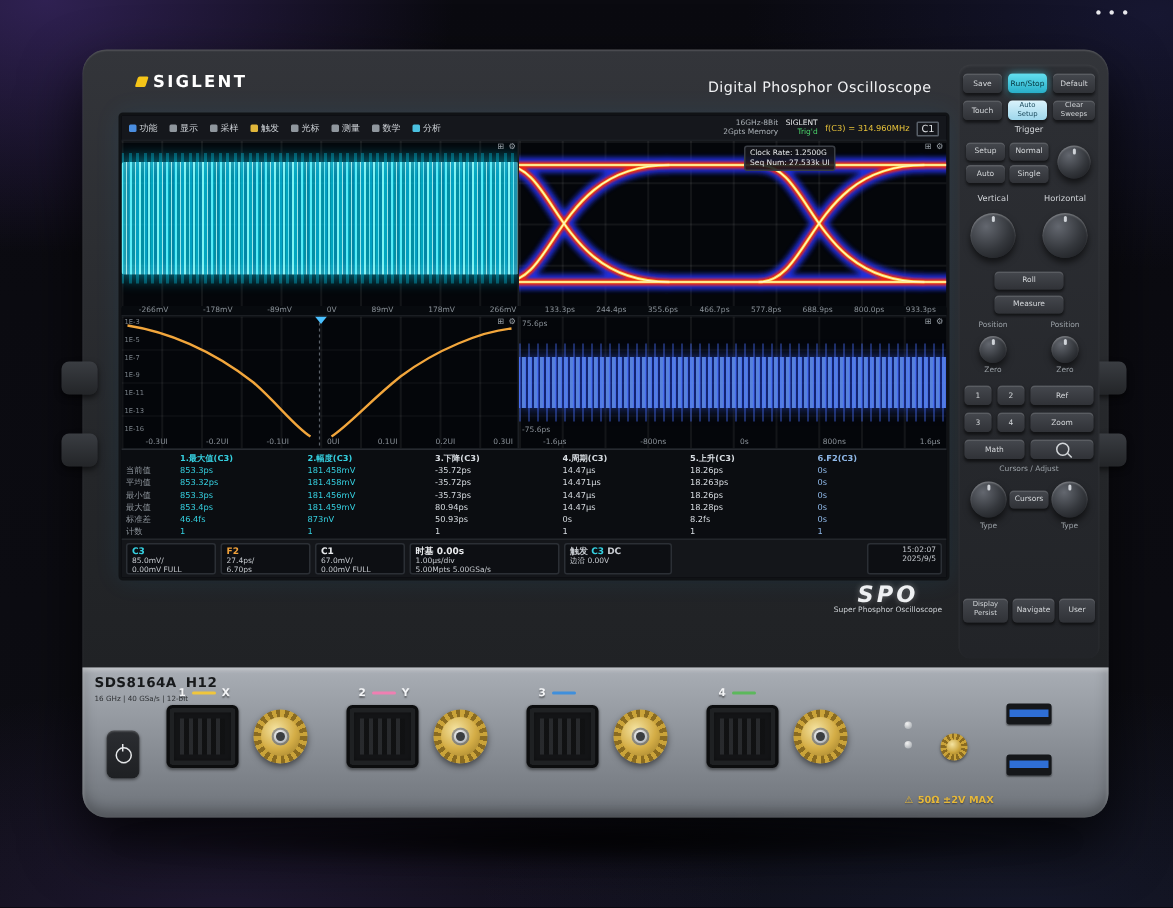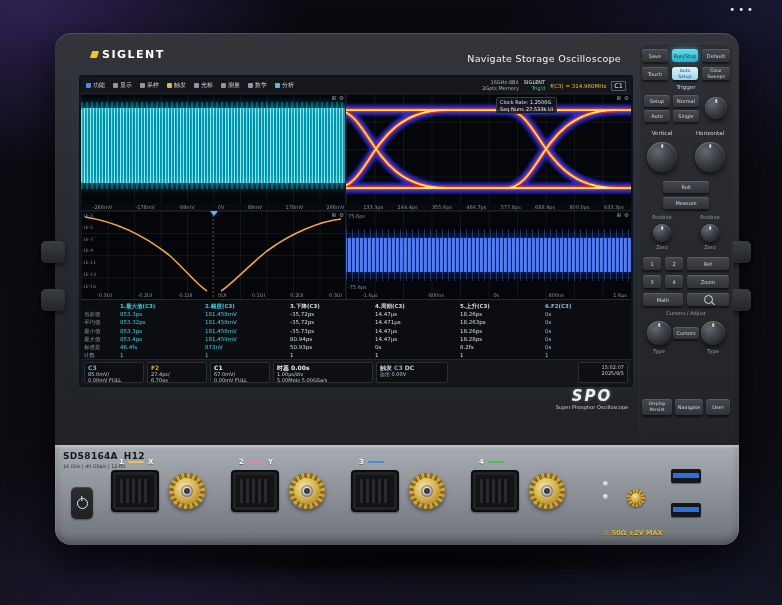--- a/index.html
+++ b/index.html
@@ -214,21 +214,21 @@
   <div class="device">
     <div class="handle h-l1"></div>
     <div class="handle h-l2"></div>
     <div class="handle h-r1"></div>
     <div class="handle h-r2"></div>
 
     <div class="brand">
       <span class="brand-mark"></span>
       <span>SIGLENT</span>
     </div>
-    <div class="title">Navigate Storage Oscilloscope</div>
+    <div class="title">Digital Phosphor Oscilloscope</div>
 
     <div class="screen">
 
       <div class="menubar">
         <div class="menu">
 
             <span class="mi">
               <i class="mic" style="background: rgb(74, 141, 224);"></i>
               <span>功能</span>
             </span>

